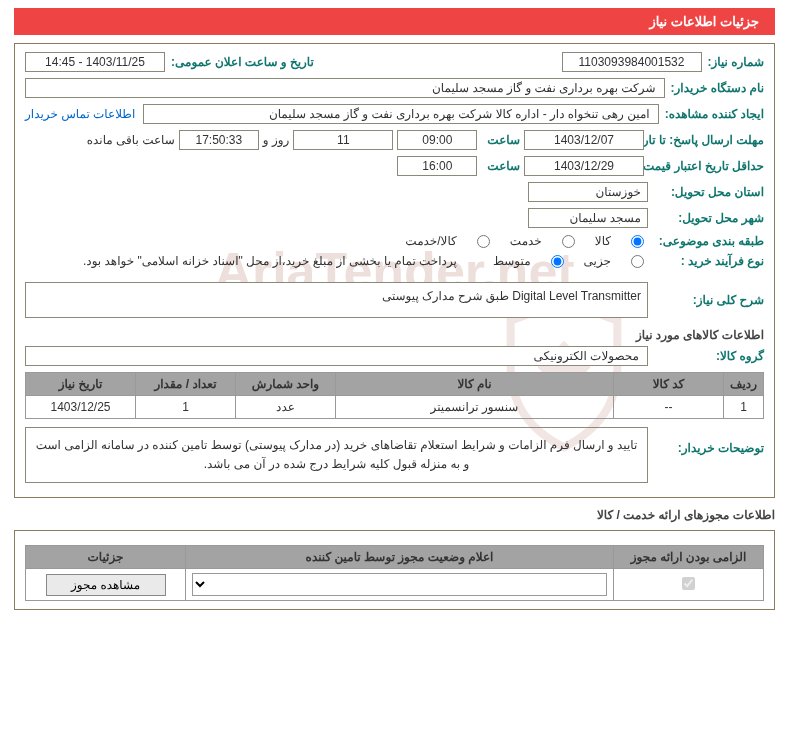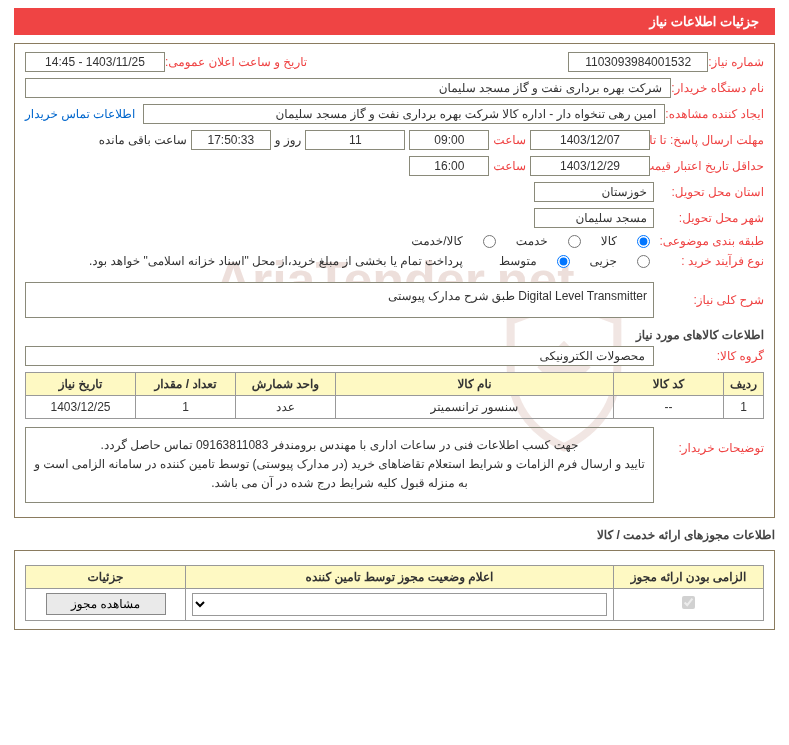--- a/index.html
+++ b/index.html
@@ -26,23 +26,24 @@
   position: relative;
   background: #fff;
 }
 .row {
   display: flex;
   align-items: center;
   margin-bottom: 6px;
   flex-wrap: wrap;
 }
 .label {
-  color: #ef4444;
-  font-weight: normal;
+  color: #0f766e;
+  font-weight: bold;
   white-space: nowrap;
+  margin-left: 6px;
 }
 .field {
   border: 1px solid #8a8a7a;
   background: #fff;
   padding: 2px 6px;
   min-height: 18px;
   font-size: 12px;
   text-align: center;
 }
 .field-wide { flex: 1; text-align: right; padding-right: 8px; }
@@ -52,21 +53,21 @@
   width: 100%;
   border-collapse: collapse;
   margin-top: 6px;
 }
 th, td {
   border: 1px solid #999;
   padding: 4px 6px;
   text-align: center;
   font-size: 12px;
 }
-th { background: #fef9c3; font-weight: bold; }
+th { background: #a3a3a3; font-weight: bold; }
 .buyer-notes {
   border: 1px solid #8a8a7a;
   padding: 8px;
   text-align: center;
   line-height: 1.6;
 }
 .section-title {
   font-weight: bold;
   margin: 10px 0 4px;
   color: #444;
@@ -231,21 +232,20 @@
           <td>عدد</td>
           <td>1</td>
           <td>1403/12/25</td>
         </tr>
       </tbody>
     </table>
 
     <div class="row" style="margin-top:8px;align-items:flex-start">
       <span class="label" style="width:110px;padding-top:14px">توضیحات خریدار:</span>
       <div class="buyer-notes" style="flex:1">
-        <div>جهت کسب اطلاعات فنی در ساعات اداری با مهندس برومندفر  09163811083  تماس حاصل گردد.</div>
         <div>تایید و ارسال فرم الزامات و شرایط استعلام تقاضاهای خرید (در مدارک پیوستی) توسط تامین کننده در سامانه الزامی است و به منزله قبول کلیه شرایط درج شده در آن می باشد.</div>
       </div>
     </div>
 
     </div>
   </div>
 
   <div class="section-title" style="text-align:right;margin-top:10px">اطلاعات مجوزهای ارائه خدمت / کالا</div>
 
   <div class="section-box">

